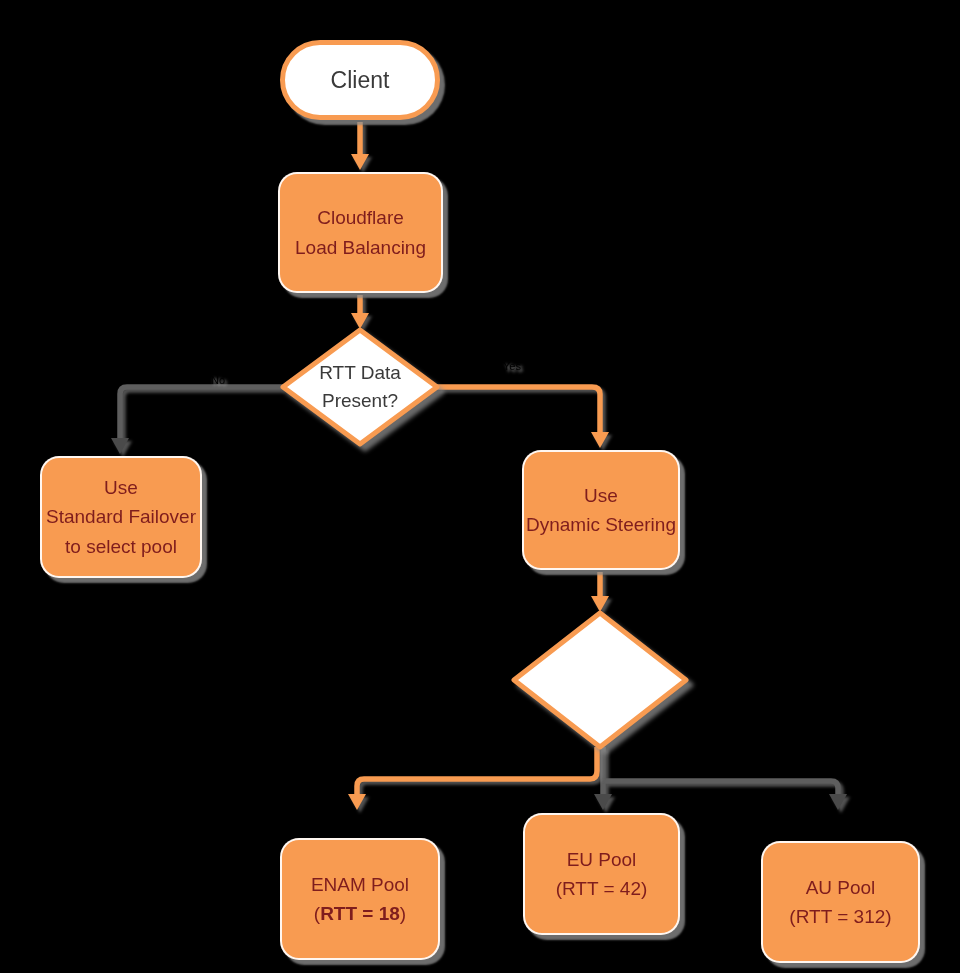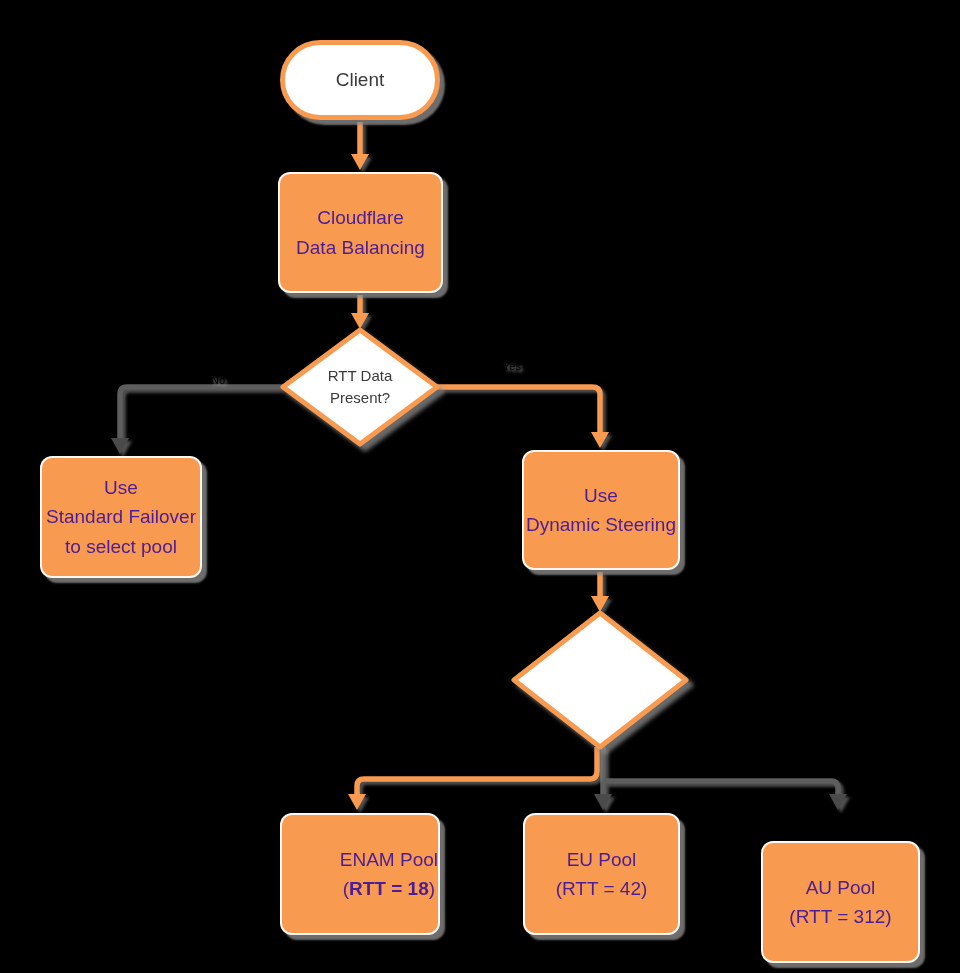--- a/index.html
+++ b/index.html
@@ -8,36 +8,36 @@
     font-family:"Liberation Sans",sans-serif;
   }
   .wires{position:absolute;left:0;top:0;width:960px;height:973px;}
   .wire-shadow{filter:drop-shadow(3px 3px 1.5px rgba(135,135,135,.6));}
   .shape-shadow{filter:drop-shadow(5px 5px 2px rgba(140,140,140,.75));}
   .node{
     position:absolute;display:flex;align-items:center;justify-content:center;
     text-align:center;box-sizing:border-box;
   }
   .process{
-    background:#F89B51;color:#4c1d95;
+    background:#F89B51;color:#7f1d1d;
     border:2px solid rgba(255,255,255,.92);
-    border-radius:12px;
+    border-radius:19px;
     box-shadow:5px 5px 2px rgba(140,140,140,.78);
     font-size:19px;line-height:1.55;
   }
   .terminator{
     background:#FFFFFF;color:#3A3A3A;
     border:5px solid #F89B51;
     border-radius:44px;
     box-shadow:5px 5px 2px rgba(140,140,140,.78);
-    font-size:19px;
+    font-size:23px;
   }
   .diamond-text{
     position:absolute;display:flex;align-items:center;justify-content:center;
-    text-align:center;color:#3A3A3A;font-size:15px;line-height:1.5;
+    text-align:center;color:#3A3A3A;font-size:19px;line-height:1.5;
     pointer-events:none;
   }
   .edge-label{
     position:absolute;width:44px;text-align:center;
     color:#000000;font-size:11px;
     text-shadow:2px 2px 3px rgba(165,165,165,.95);
   }
 </style>
 </head>
 <body>
@@ -74,21 +74,21 @@
     </g>
   </svg>
 
   <div class="node terminator" style="left:280px;top:40px;width:160px;height:80px;">
     <span>Client</span>
   </div>
 
   <div class="node process" style="left:278px;top:172px;width:165px;height:121px;">
     <div>
       <span>Cloudflare</span><br>
-      <span>Data Balancing</span>
+      <span>Load Balancing</span>
     </div>
   </div>
 
   <div class="diamond-text" style="left:283px;top:330px;width:154px;height:114px;">
     <div>
       <span>RTT Data</span><br>
       <span>Present?</span>
     </div>
   </div>
 
@@ -104,21 +104,21 @@
   </div>
 
   <div class="node process" style="left:522px;top:450px;width:158px;height:120px;">
     <div>
       <span>Use</span><br>
       <span>Dynamic Steering</span>
     </div>
   </div>
 
 
-  <div class="node process" style="left:280px;top:813px;width:160px;height:122px;justify-content:flex-end;">
+  <div class="node process" style="left:280px;top:838px;width:160px;height:122px;">
     <div>
       <span>ENAM Pool</span><br>
       <span>(</span><b>RTT = 18</b><span>)</span>
     </div>
   </div>
 
   <div class="node process" style="left:523px;top:813px;width:157px;height:122px;">
     <div>
       <span>EU Pool</span><br>
       <span>(RTT = 42)</span>

